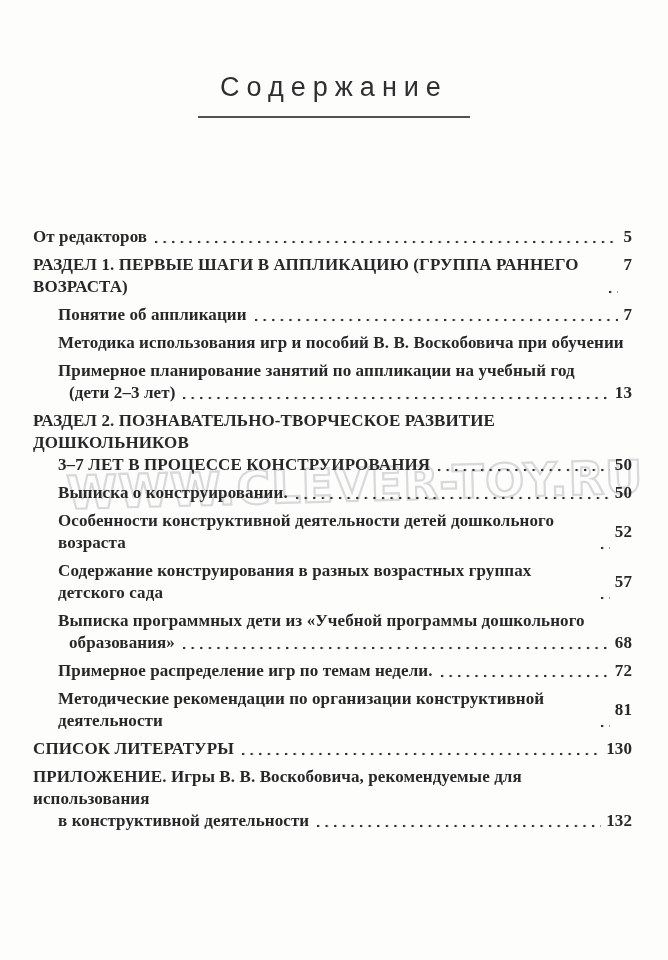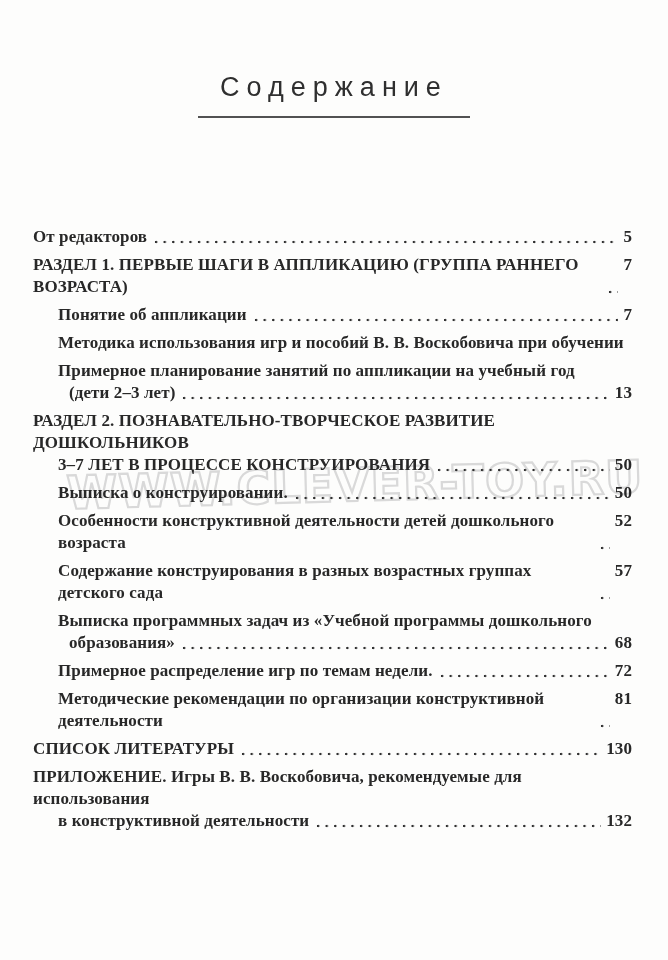--- a/index.html
+++ b/index.html
@@ -63,21 +63,21 @@
     margin-top: 108px;
     padding: 0 36px 0 33px;
     font-size: 17px;
     line-height: 22px;
     font-weight: 700;
     letter-spacing: 0.1px;
   }
   .entry { margin-bottom: 6px; }
   .entry:last-child { margin-bottom: 0; }
   .line { display: flex; align-items: baseline; }
-  .lvl1 .line { padding-left: 25px; }
+  .lvl1 .line { padding-left: 25px; align-items: center; }
   .lvl0 .line.cont { padding-left: 25px; }
   .lvl1 .line.cont { padding-left: 36px; }
   .txt { white-space: pre-wrap; }
   .leader {
     flex: 1 1 auto;
     min-width: 10px;
     height: 4px;
     align-self: flex-end;
     margin: 0 5px 4px 7px;
     background-image: radial-gradient(circle at 2px 2px, #303030 1.15px, rgba(0,0,0,0) 1.6px);
@@ -161,21 +161,21 @@
       </div>
       <div class="entry lvl1">
         <div class="line">
           <span class="txt">Содержание конструирования в разных возрастных группах детского сада</span>
           <span class="leader"></span>
           <span class="pg">57</span>
         </div>
       </div>
       <div class="entry lvl1">
         <div class="line">
-          <span class="txt">Выписка программных задач из «Учебной программы дошкольного</span>
+          <span class="txt">Выписка программных дети из «Учебной программы дошкольного</span>
         </div>
         <div class="line cont">
           <span class="txt">образования»</span>
           <span class="leader"></span>
           <span class="pg">68</span>
         </div>
       </div>
       <div class="entry lvl1">
         <div class="line">
           <span class="txt">Примерное распределение игр по темам недели.</span>

